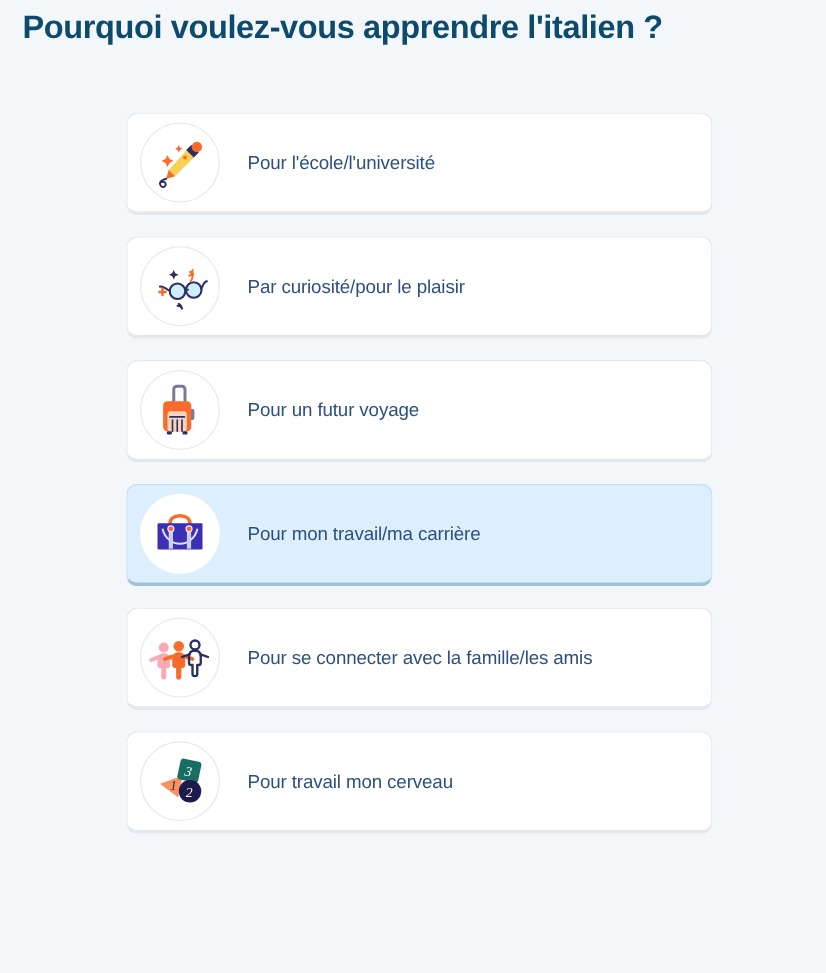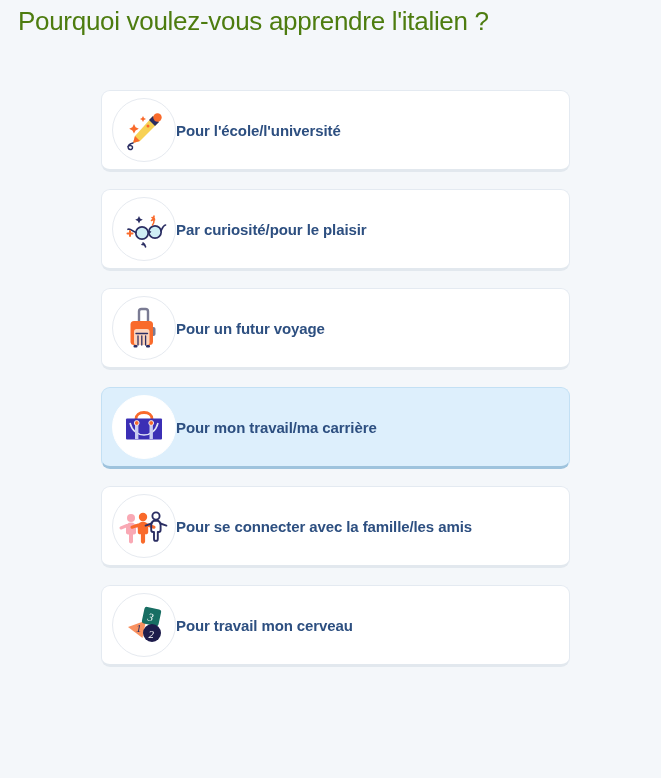--- a/index.html
+++ b/index.html
@@ -15,22 +15,22 @@
     position: relative;
     width: 661px;
     height: 778px;
     background: #f4f7fa;
   }
   .page-title {
     position: absolute;
     left: 18px;
     top: 6px;
     font-size: 26px;
-    font-weight: normal;
-    color: #4d7c0f;
+    font-weight: bold;
+    color: #0c4a6e;
     letter-spacing: -0.3px;
     white-space: nowrap;
   }
   .options-list {
     position: absolute;
     left: 101px;
     top: 90px;
     width: 469px;
   }
   .option-card {
@@ -62,22 +62,23 @@
     border: 1px solid #e6eaf0;
     display: flex;
     align-items: center;
     justify-content: center;
     overflow: hidden;
   }
   .option-card.selected .icon-circle {
     border-color: #ffffff;
   }
   .option-label {
+    margin-left: 22px;
     font-size: 15px;
-    font-weight: bold;
+    font-weight: normal;
     color: #2d4f80;
     letter-spacing: -0.1px;
   }
   .option-card.selected .option-label {
     color: #2d4f80;
   }
   svg { display: block; }
 </style>
 </head>
 <body>

